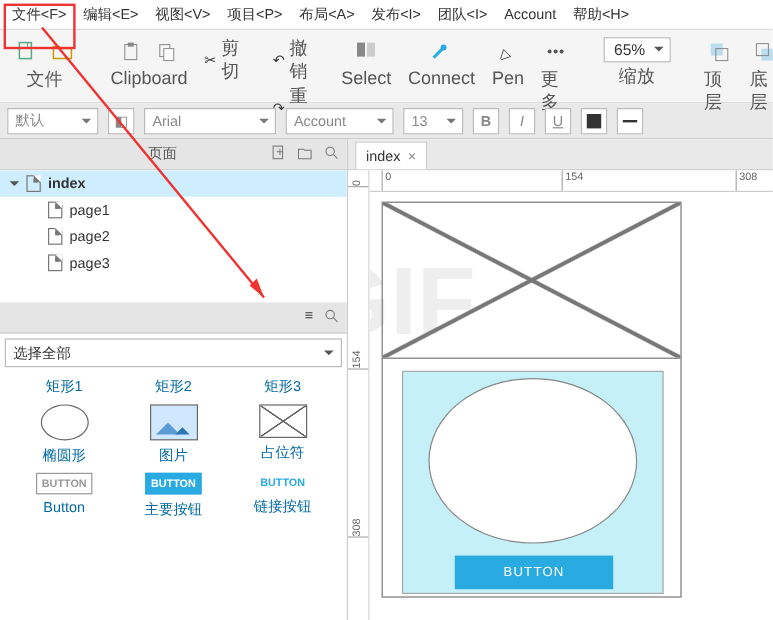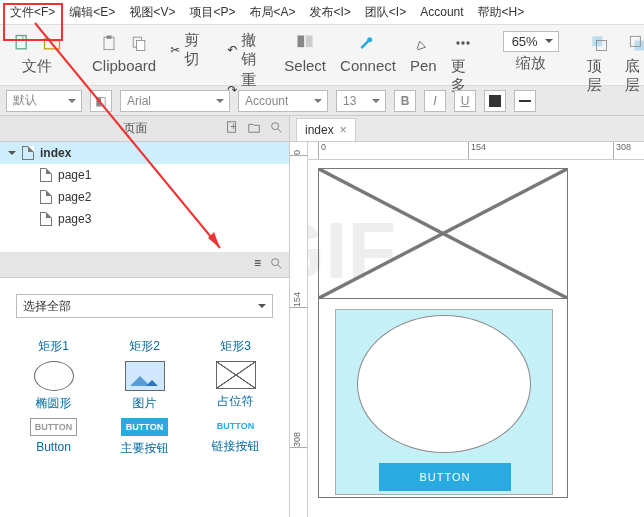--- a/index.html
+++ b/index.html
@@ -26,21 +26,21 @@
 .panelbtns{display:flex;gap:8px;color:#888}
 .panelbtns span svg{width:14px;height:14px}
 .tree{flex:0 0 110px;background:#fff;overflow:auto}
 .tree .tn{display:flex;align-items:center;gap:6px;height:22px;padding-left:8px}
 .tree .tn.sel{background:#cfeefd}
 .tree .tn.child{padding-left:40px}
 .pgicon{display:inline-block;width:12px;height:14px;border:1px solid #777;position:relative}
 .pgicon::after{content:"";position:absolute;right:-1px;top:-1px;border:3px solid #fff;border-left-color:#777;border-bottom-color:#777}
 .tri{width:0;height:0;border:4px solid transparent;border-left-color:#555}
 .tri.open{border:4px solid transparent;border-top-color:#555;margin-top:4px}
-.libsel{height:24px;border:1px solid #bbb;margin:16px;display:flex;align-items:center;padding:0 6px;position:relative}
+.libsel{height:24px;border:1px solid #bbb;margin:4px;display:flex;align-items:center;padding:0 6px;position:relative}
 .libsel::after{content:"";position:absolute;right:6px;top:9px;border:4px solid transparent;border-top-color:#555}
 .libgrid{flex:1;overflow:auto;padding:4px 8px}
 .librow{display:flex;justify-content:space-around;margin-bottom:6px}
 .libitem{width:80px;display:flex;flex-direction:column;align-items:center;gap:4px}
 .libitem .lbl{font-size:12px;color:#0369a1}
 .shape-ellipse{width:40px;height:30px;border:1px solid #666;border-radius:50%}
 .shape-img{width:40px;height:30px;border:1px solid #666;background:linear-gradient(#cfe8ff,#cfe8ff);position:relative}
 .shape-img::before{content:"";position:absolute;left:4px;bottom:4px;width:0;height:0;border:10px solid transparent;border-bottom-color:#5b9bd5}
 .shape-img::after{content:"";position:absolute;left:20px;bottom:4px;width:0;height:0;border:6px solid transparent;border-bottom-color:#2e75b6}
 .shape-ph{width:40px;height:28px;border:1px solid #666;position:relative}

